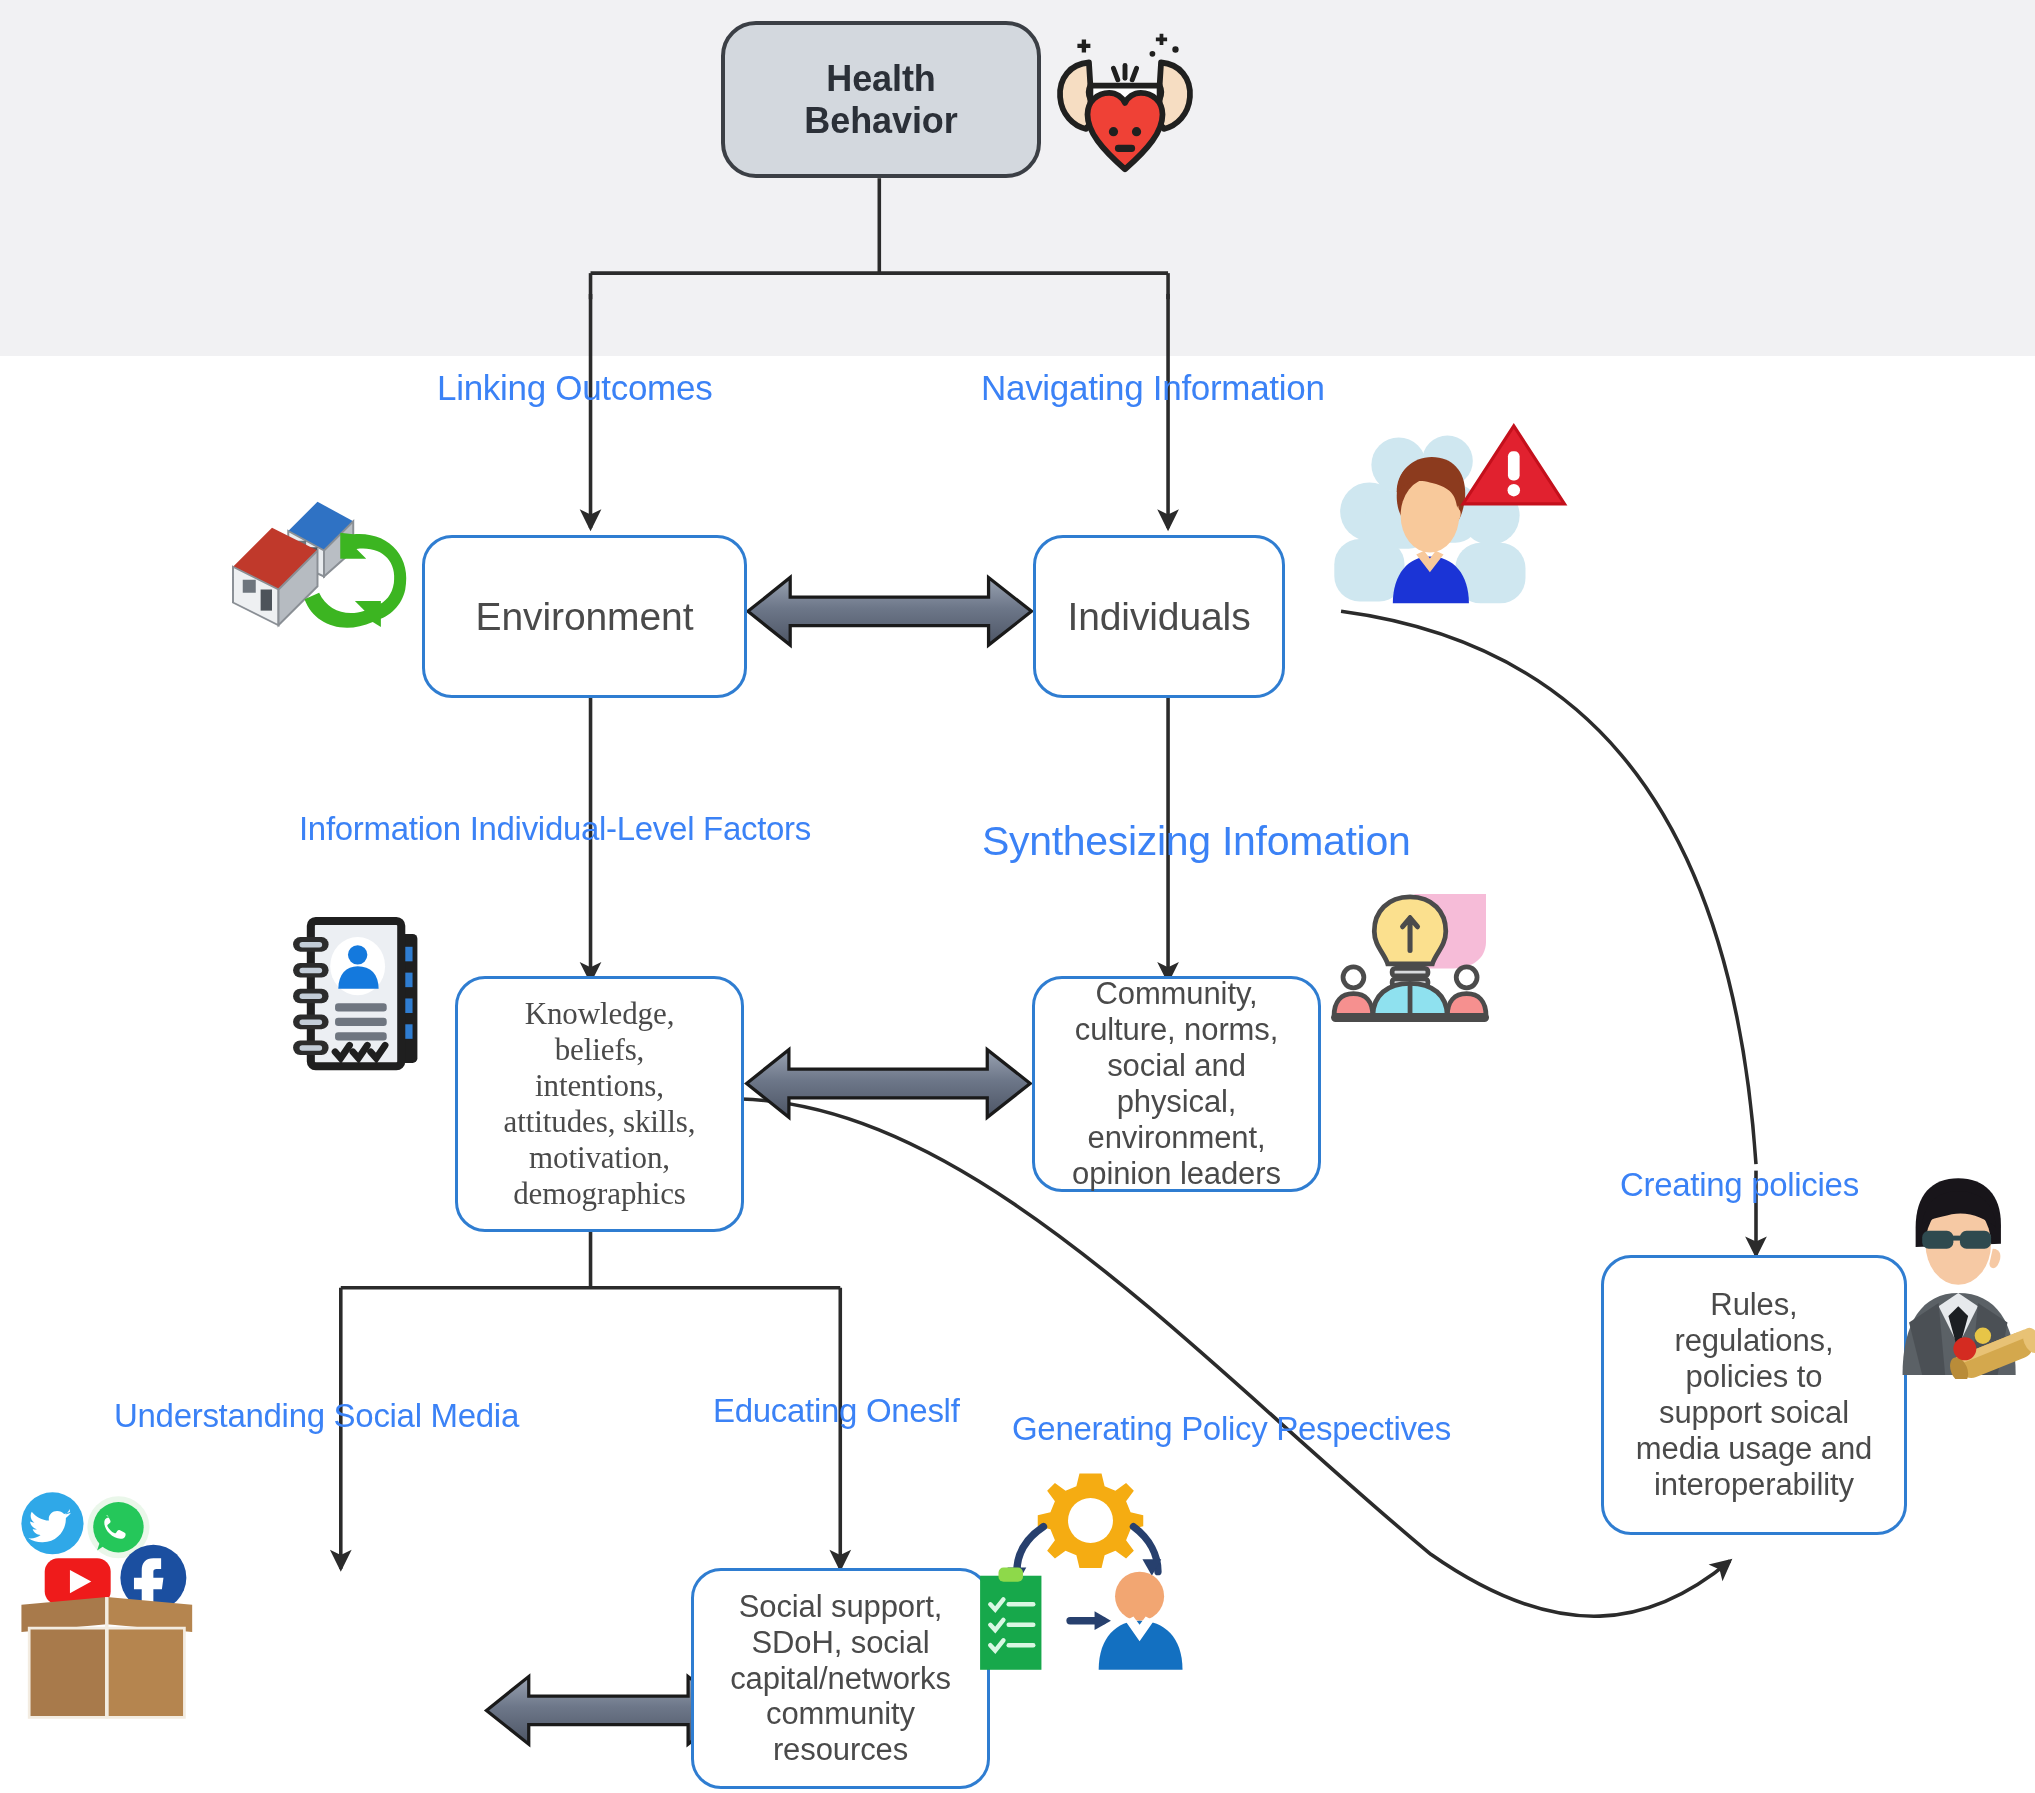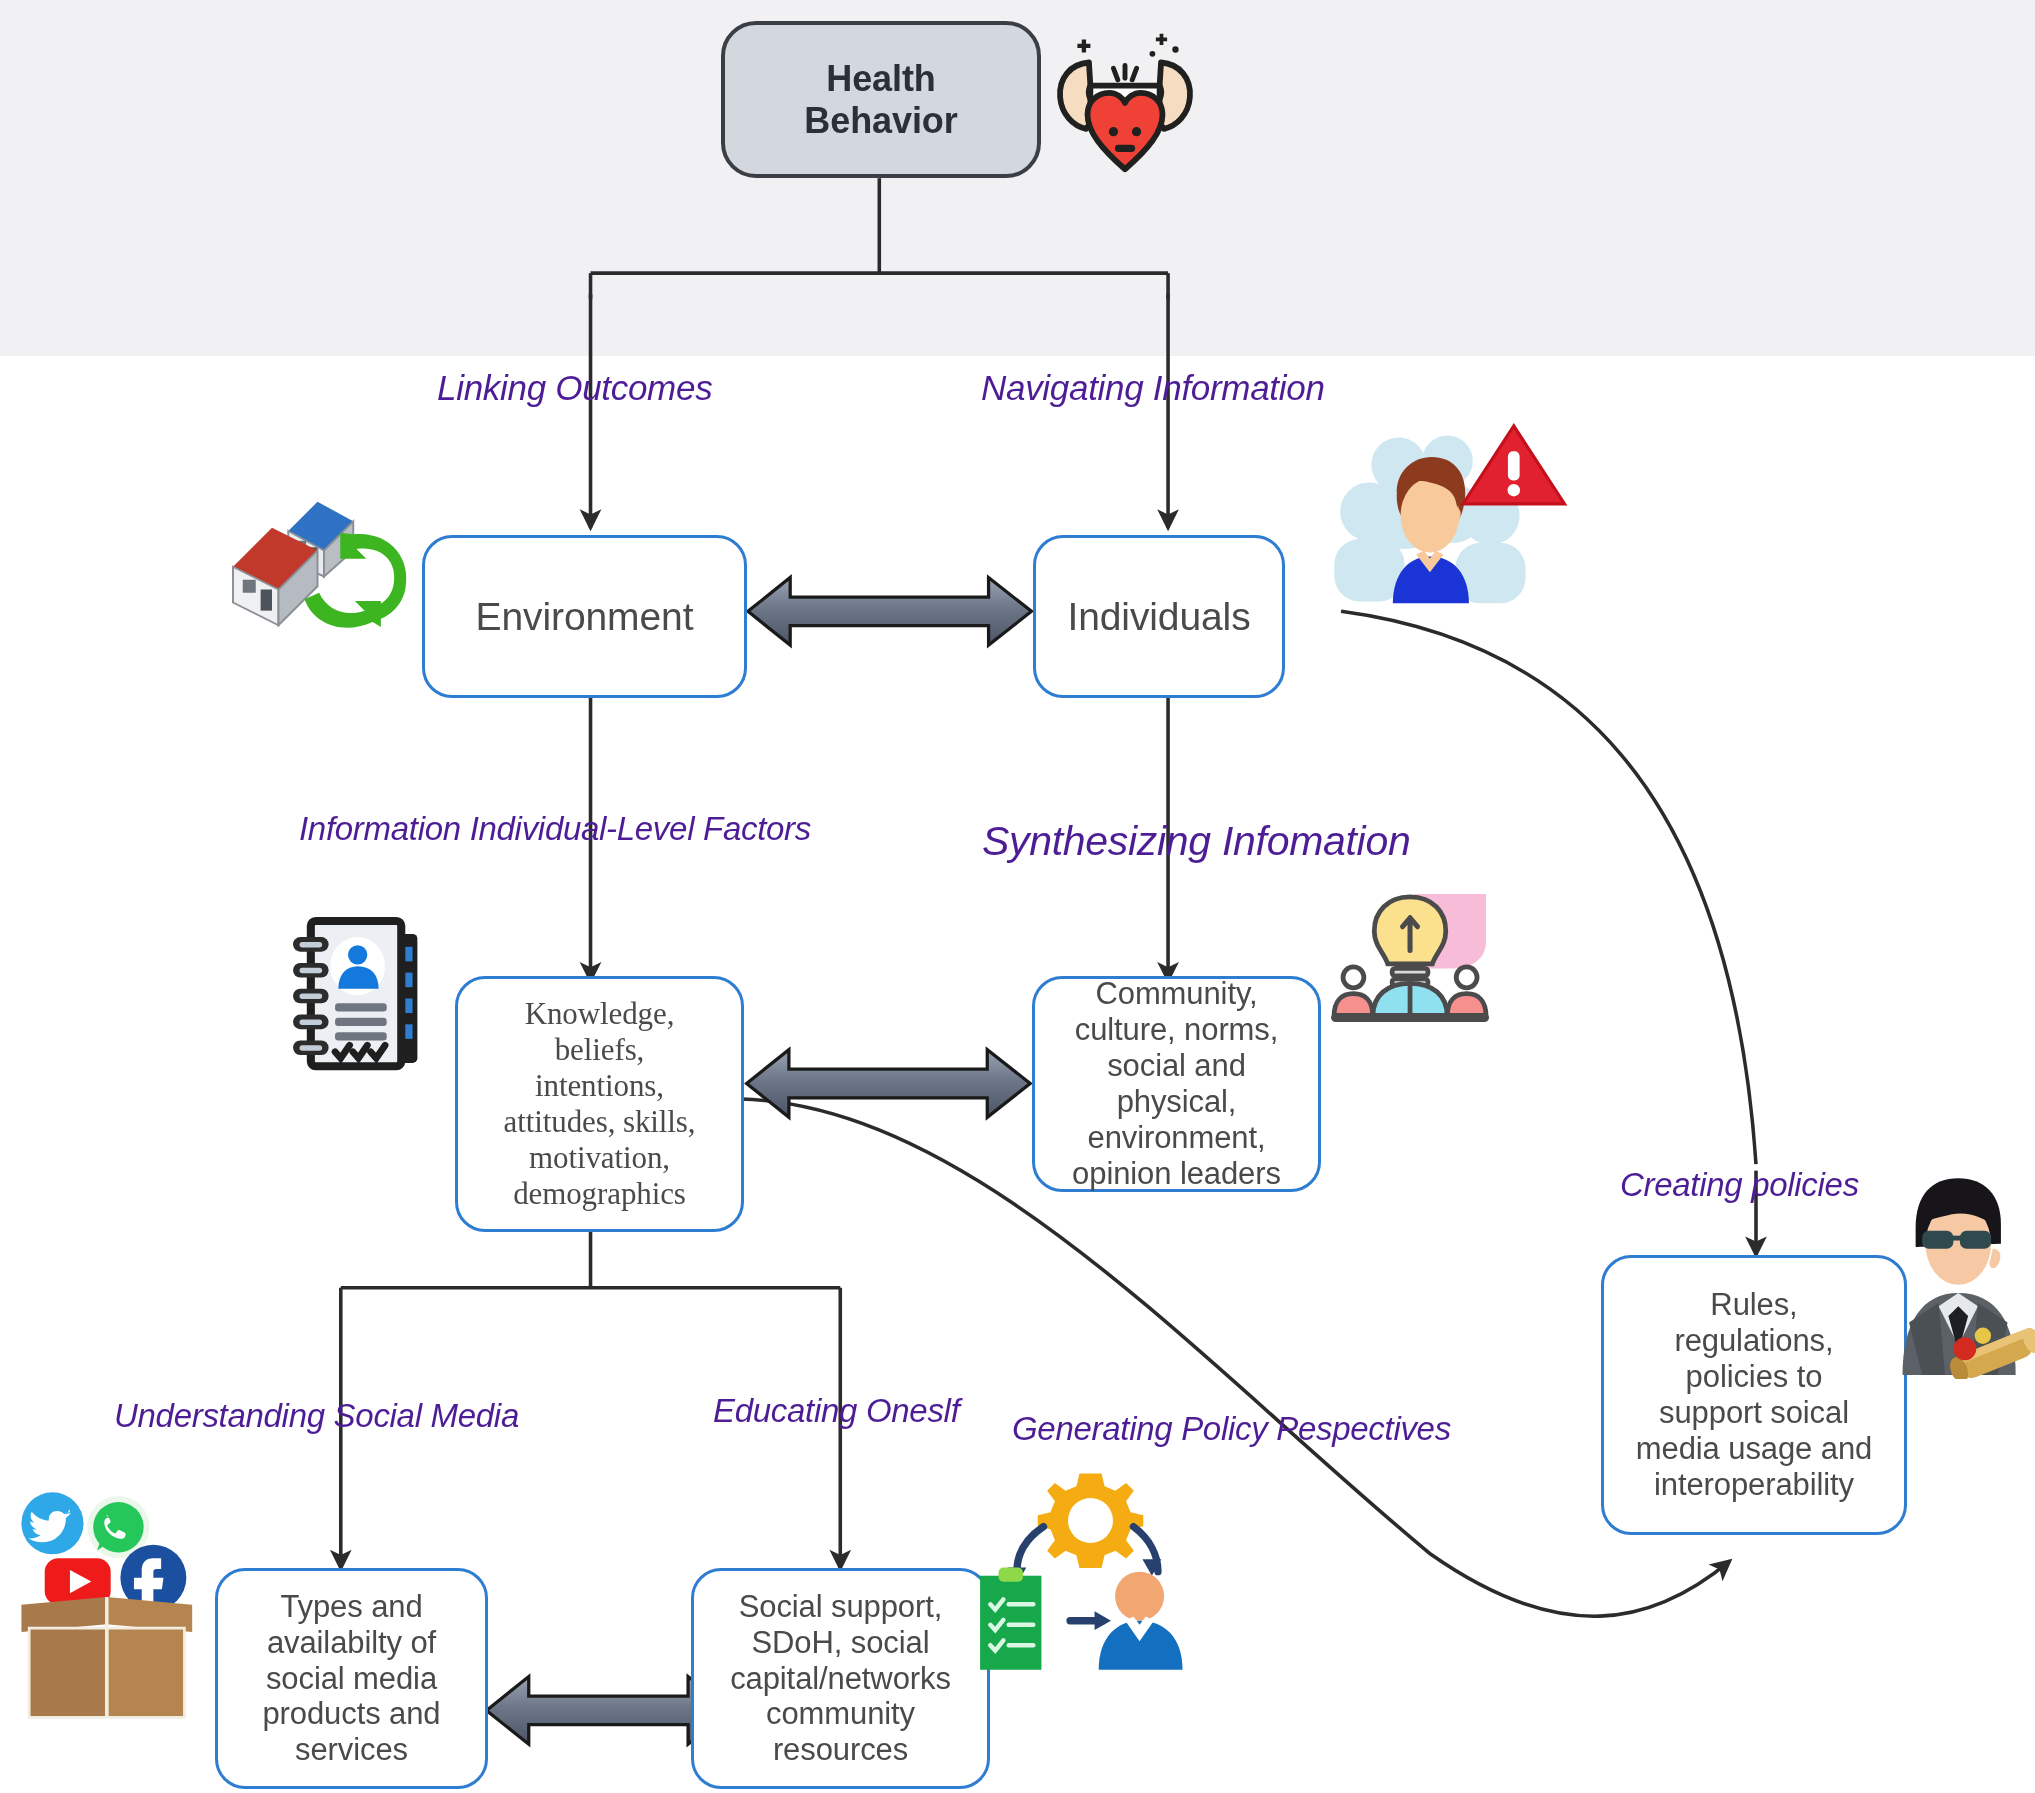--- a/index.html
+++ b/index.html
@@ -31,23 +31,22 @@
     letter-spacing:-0.1px;
   }
   .node.root{
     background:#d3d8de;border:4.6px solid #3b3f45;border-radius:35px;
     color:#2b3038;font-weight:bold;
   }
   .node span{display:block;padding:0 3.9px;}
 
   
   .elabel{
-    position:absolute;color:#4c1d95;white-space:nowrap;
+    position:absolute;color:#3b82f6;white-space:nowrap;
     letter-spacing:-0.3px;
-    font-style:italic;
   }
 
   
   .icon{position:absolute;}
 
   
 </style>
 </head>
 <body>
 
@@ -145,29 +144,20 @@
     <span>
       <span>Rules,</span>
       <span>regulations,</span>
       <span>policies to</span>
       <span>support soical</span>
       <span>media usage and</span>
       <span>interoperability</span>
     </span>
   </div>
 
-  <div class="node" style="left:215px;top:1568px;width:273px;height:221px;font-size:31px;">
-    <span>
-      <span>Types and</span>
-      <span>availabilty of</span>
-      <span>social media</span>
-      <span>products and</span>
-      <span>services</span>
-    </span>
-  </div>
 
   <div class="node" style="left:691px;top:1568px;width:299px;height:221px;font-size:31px;">
     <span>
       <span>Social support,</span>
       <span>SDoH, social</span>
       <span>capital/networks</span>
       <span>community</span>
       <span>resources</span>
     </span>
   </div>

